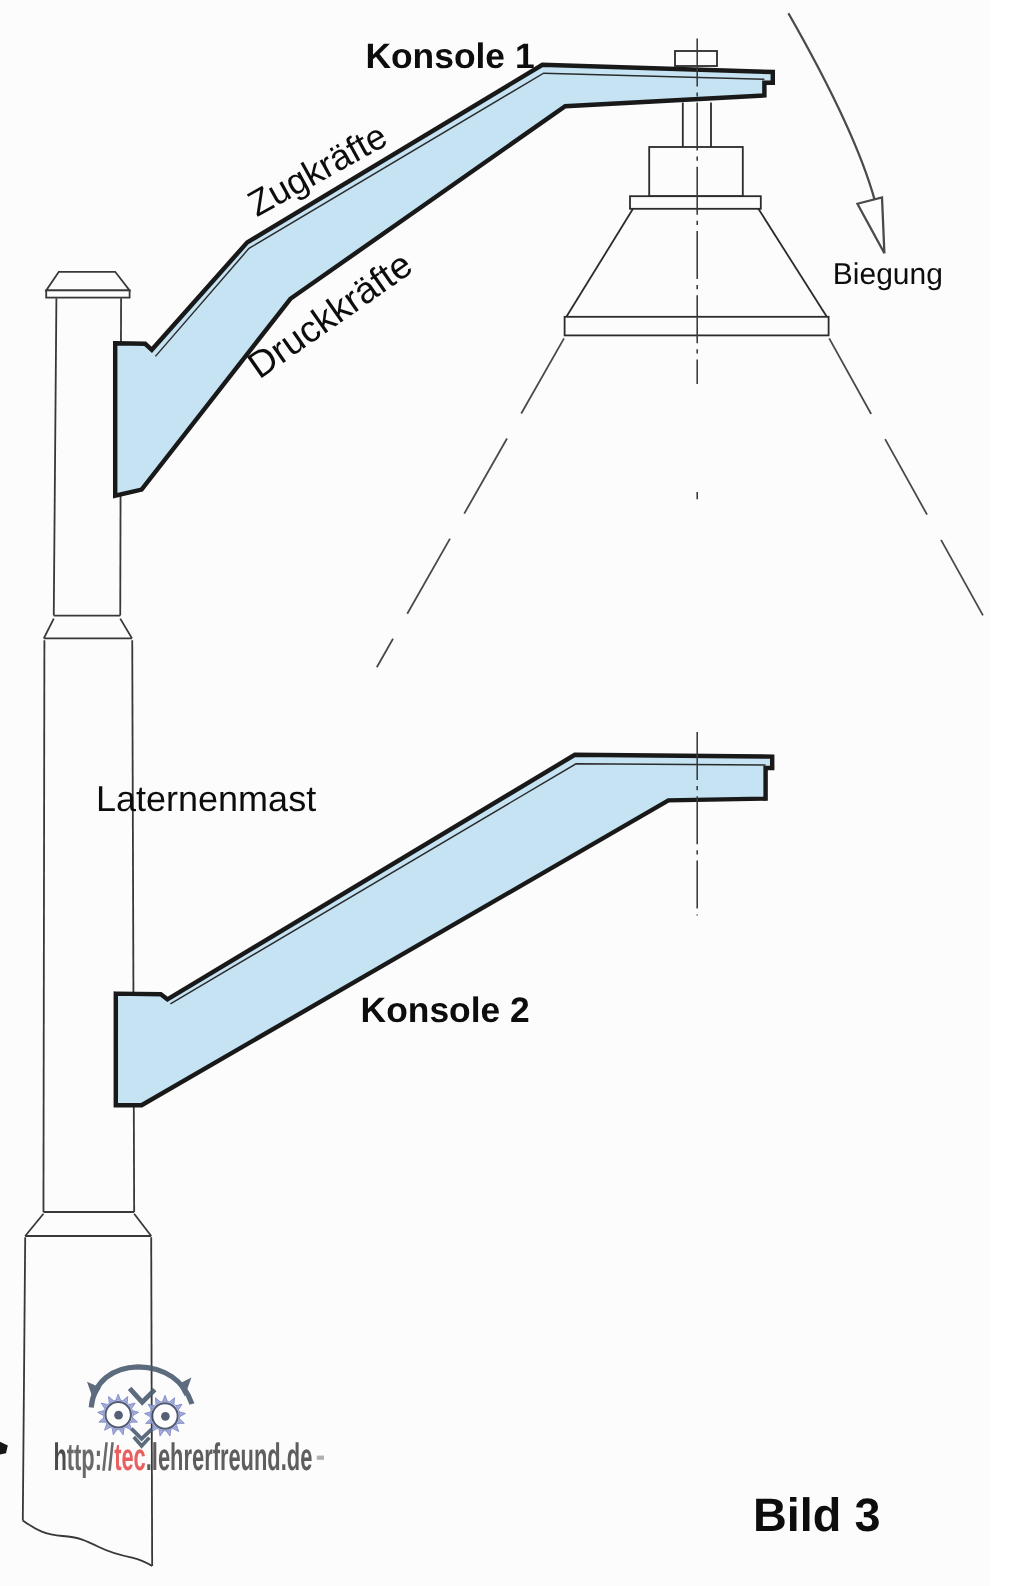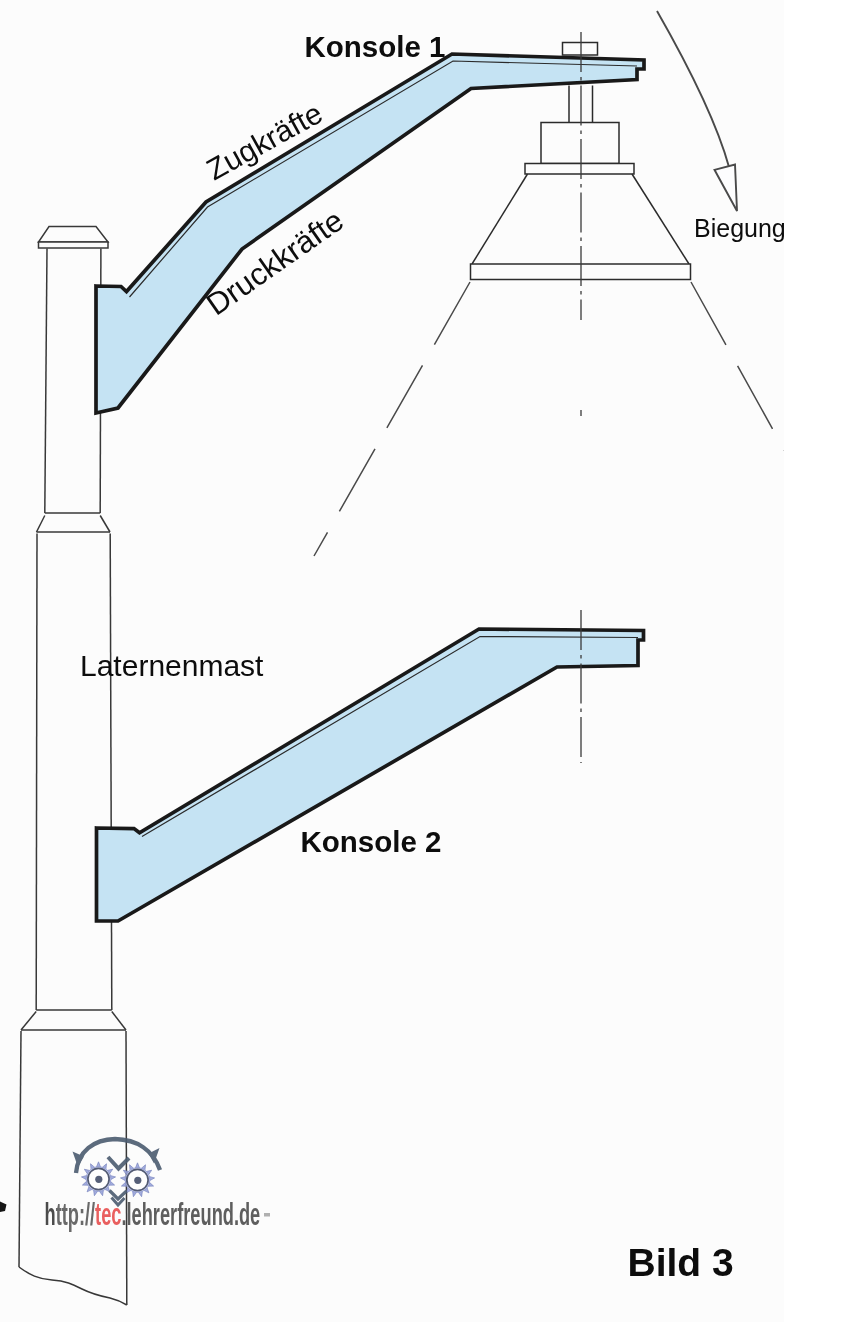--- a/index.html
+++ b/index.html
@@ -1,17 +1,17 @@
 <!DOCTYPE html>
 <html><head>
 <meta charset="utf-8">
 <style>
   html,body{margin:0;padding:0;background:#fff;}
   #stage{position:relative;width:784px;height:1322px;background:#fcfcfc;overflow:hidden;
-         font-family:"Liberation Sans",sans-serif;}
+         font-family:"Liberation Sans",sans-serif;padding-left:41px;}
   svg{position:absolute;left:0;top:0;}
 </style>
 </head>
 <body>
 <div id="stage">
 <svg width="857" height="1322" viewBox="0 0 857 1322">
   <rect x="0" y="0" width="857" height="1322" fill="#fcfcfc"></rect>
   <defs>
         <filter id="soft" x="-5%" y="-5%" width="110%" height="110%">
           <feGaussianBlur stdDeviation="0.4"></feGaussianBlur>

